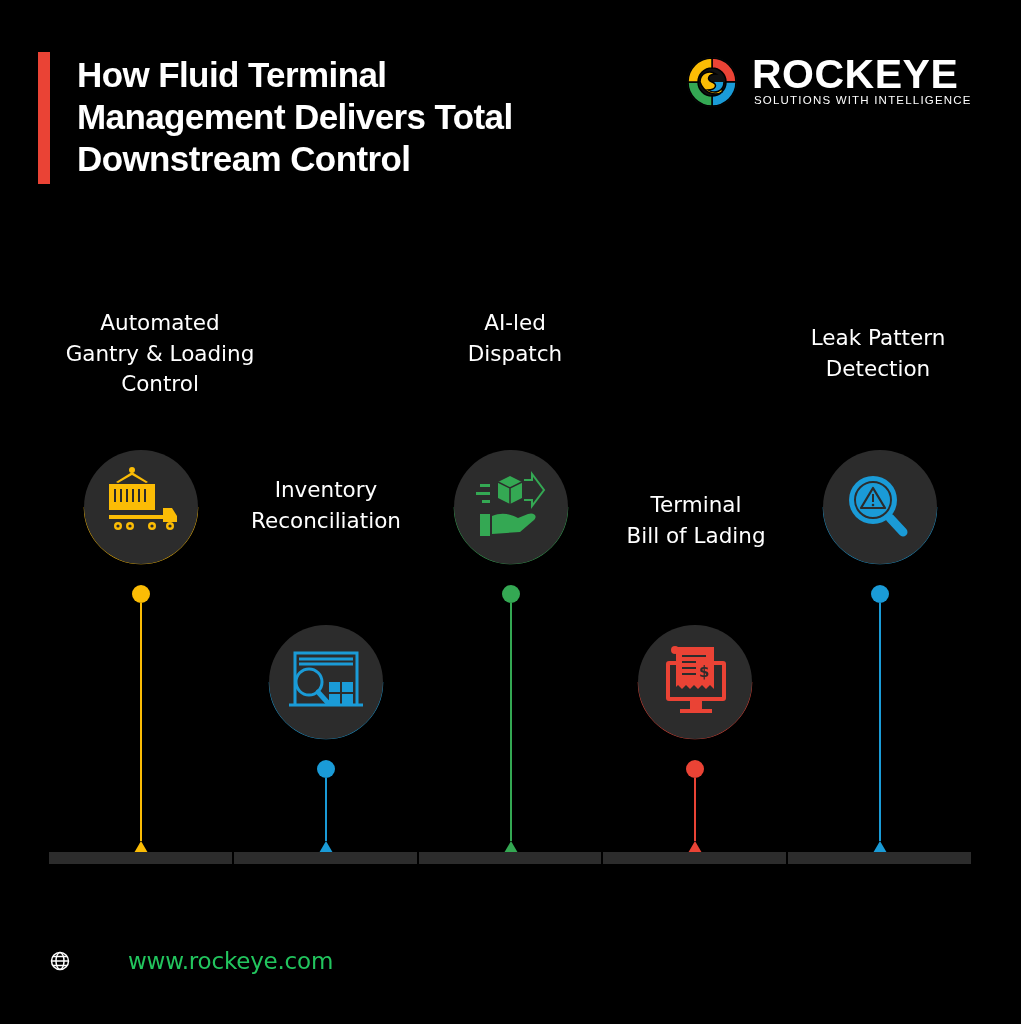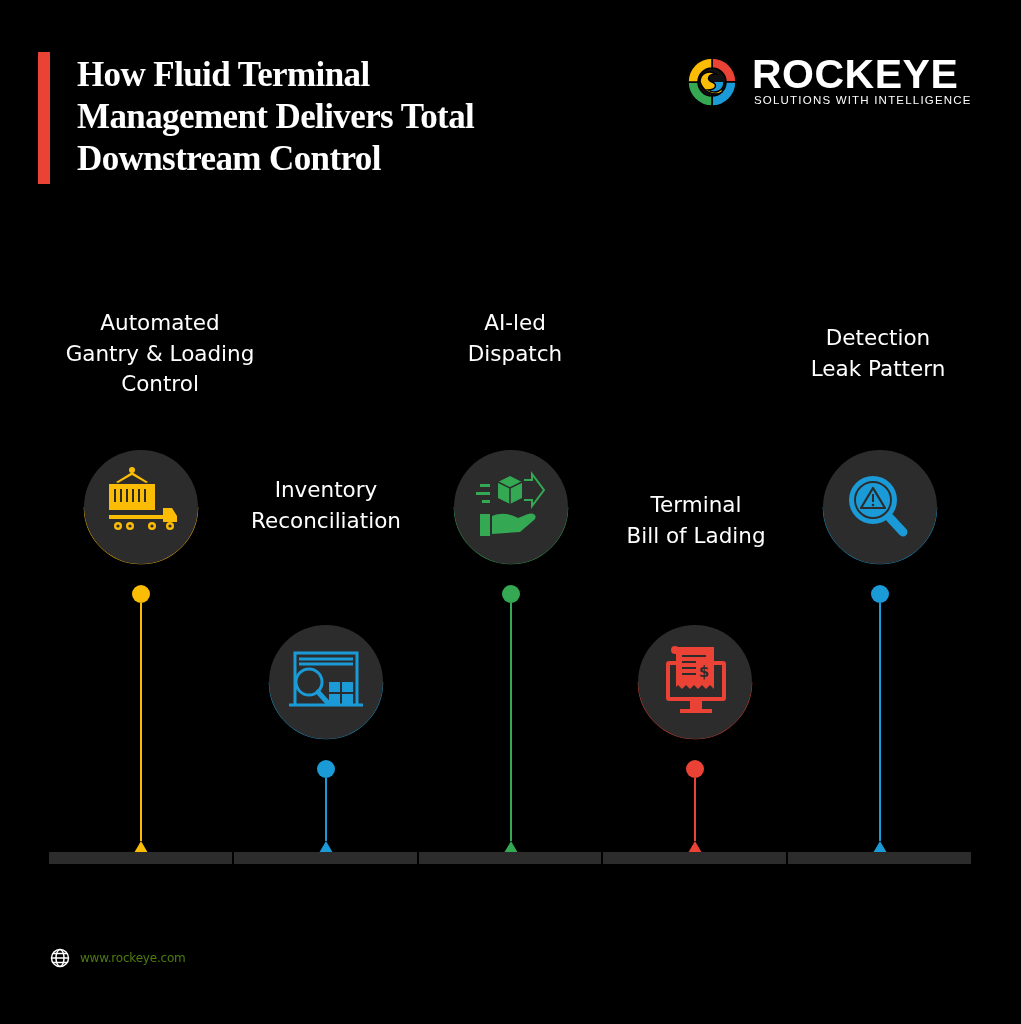--- a/index.html
+++ b/index.html
@@ -1,37 +1,37 @@
 <!DOCTYPE html>
 <html><head>
   <meta charset="utf-8">
   <style>
     html, body { margin: 0; padding: 0; background: #000; }
     body { width: 1021px; height: 1024px; position: relative; overflow: hidden; font-family: "Liberation Sans", "DejaVu Sans", sans-serif; color: #fff; }
     .accent-bar { position: absolute; left: 38px; top: 52px; width: 12px; height: 132px; background: #ea4335; }
-    .title { position: absolute; left: 77px; top: 54px; width: 560px; font-family: Liberation Serif, serif; font-weight: 700; font-size: 35px; line-height: 42px; letter-spacing: -0.6px; color: #fff; margin: 0; }
+    .title { position: absolute; left: 77px; top: 54px; width: 560px; font-family: Liberation Sans, sans-serif; font-weight: 700; font-size: 35px; line-height: 42px; letter-spacing: -0.6px; color: #fff; margin: 0; }
     .title span { display: block; white-space: nowrap; }
     .logo { position: absolute; left: 686px; top: 52px; width: 290px; height: 60px; }
     .logo-mark { position: absolute; left: 0; top: 4px; width: 52px; height: 52px; }
     .logo-name { position: absolute; left: 66px; top: 0; font-family: "Liberation Sans", sans-serif; font-weight: 700; font-size: 41px; line-height: 44px; letter-spacing: 0.5px; color: #fff; }
     .logo-tag { position: absolute; left: 68px; top: 42px; font-family: Liberation Sans, sans-serif; font-size: 11.5px; letter-spacing: 1.2px; color: #fff; white-space: nowrap; }
 
     .label { position: absolute; width: 240px; text-align: center; font-family: "DejaVu Sans", sans-serif; font-size: 21.5px; line-height: 30.5px; color: #fff; }
     .label span { display: block; white-space: nowrap; }
 
     .node { position: absolute; width: 130px; height: 160px; }
     .node svg { position: absolute; left: 0; top: 0; overflow: visible; }
     .stem { position: absolute; width: 2px; }
     .arrow { position: absolute; width: 0; height: 0; border-left: 7px solid transparent; border-right: 7px solid transparent; border-bottom: 12px solid; }
 
     .track { position: absolute; left: 49px; top: 852px; width: 922px; height: 12px; display: flex; gap: 2px; }
     .track .seg { flex: 1; background: #2c2c2c; }
 
     .footer { position: absolute; left: 50px; top: 948px; display: flex; align-items: center; gap: 10px; }
-    .footer .url { font-family: "DejaVu Sans", sans-serif; font-size: 12px; color: #4d7c0f; letter-spacing: -0.2px; }
+    .footer .url { font-family: "DejaVu Sans", sans-serif; font-size: 23px; color: #22c55e; letter-spacing: -0.2px; margin-left: 48px; }
   </style>
 </head>
 <body>
 
 <div class="accent-bar"></div>
 <h1 class="title">
   <span>How Fluid Terminal</span>
   <span>Management Delivers Total</span>
   <span>Downstream Control</span>
 </h1>
@@ -61,22 +61,22 @@
 </div>
 <div class="label" style="left:395px; top:308px;">
   <span>AI-led</span>
   <span>Dispatch</span>
 </div>
 <div class="label" style="left:576px; top:490px;">
   <span>Terminal</span>
   <span>Bill of Lading</span>
 </div>
 <div class="label" style="left:758px; top:323px;">
+  <span>Leak Pattern</span>
   <span>Detection</span>
-  <span>Leak Pattern</span>
 </div>
 
 <div class="node" style="left:76px; top:450px;">
   <svg width="130" height="160">
     <path d="M 9 57 A 56 56 0 1 0 121 57" fill="none" stroke="#fbbc05" stroke-width="2.5"></path>
     <circle cx="65" cy="57" r="57" fill="#2c2c2c"></circle>
     <circle cx="65" cy="144" r="9" fill="#fbbc05"></circle>
   </svg>
   <svg width="130" height="114" viewBox="0 0 130 114">
     <g fill="#fbbc05">

